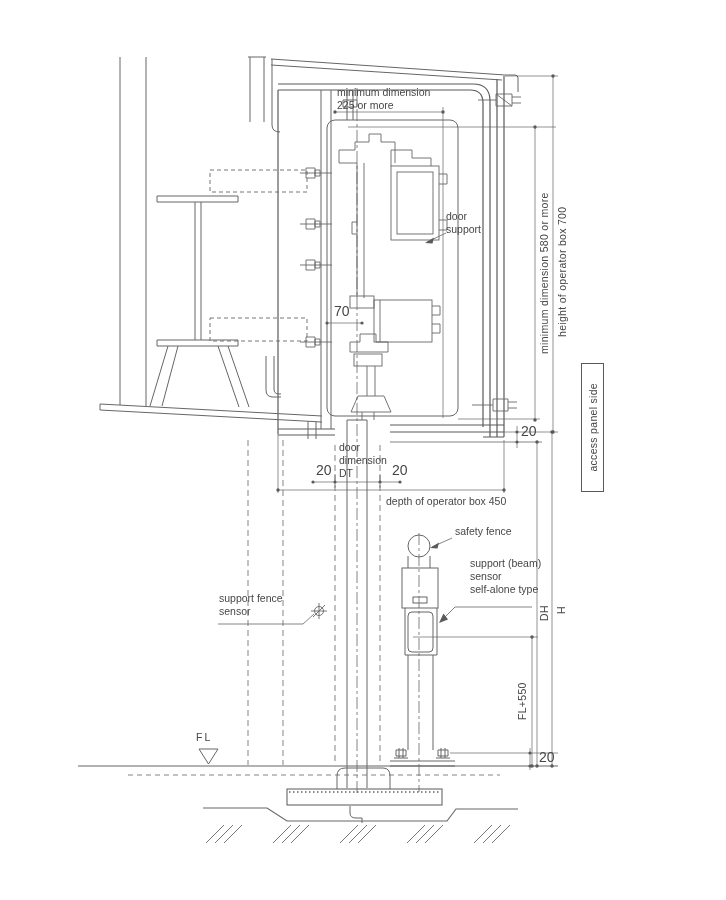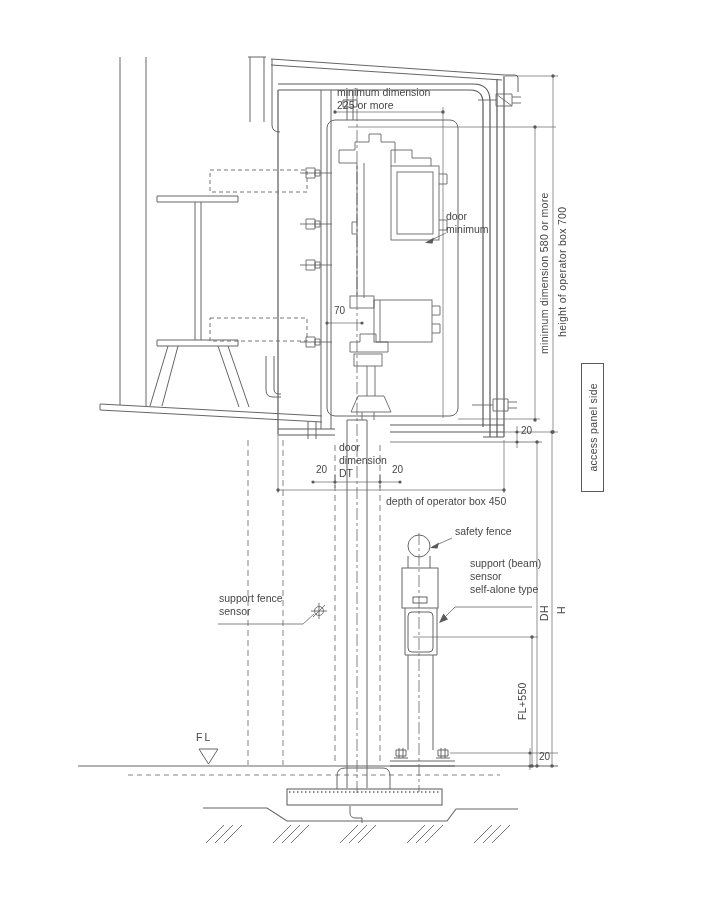--- a/index.html
+++ b/index.html
@@ -3,21 +3,21 @@
 <meta charset="utf-8">
 <style>
   html,body{margin:0;padding:0;background:#ffffff;}
   #stage{position:relative;width:618px;height:900px;background:#fff;overflow:hidden;
          font-family:"Liberation Sans",sans-serif;color:#464646;}
   #lines{position:absolute;left:0;top:0;}
   .lbl{position:absolute;font-size:10.5px;line-height:12.8px;letter-spacing:0px;
        color:#464646;white-space:pre;}
   .vtext{position:absolute;writing-mode:vertical-rl;transform:rotate(180deg);
          font-size:10.5px;letter-spacing:.3px;color:#464646;white-space:pre;}
-  .dim{font-size:10px;}
+  .dim{font-size:14px;}
   .panelbox{position:absolute;border:1px solid #5a5a5a;display:flex;
             align-items:center;justify-content:center;background:#fff;}
   .panelbox .vtext{position:static;transform:rotate(180deg);}
 </style>
 </head>
 <body>
 
 <div id="stage">
 
 <svg id="lines" width="726" height="900" viewBox="0 0 726 900">
@@ -198,21 +198,21 @@
       <polygon points="430,548 439,542.5 437.5,548.5"></polygon>
       <polygon points="439,623 443.5,613.5 448,619.5"></polygon>
     </g>
 
     <path d="M199,749 H218 L208.5,764 Z" stroke-width="1"></path>
   </g>
 </svg>
 
 <div class="lbl" style="left:337px;top:86px;"><span>minimum dimension</span><br><span>225 or more</span></div>
 
-<div class="lbl" style="left:446px;top:210px;"><span>door</span><br><span>minimum</span></div>
+<div class="lbl" style="left:446px;top:210px;"><span>door</span><br><span>support</span></div>
 
 <div class="vtext" style="left:538px;top:162px;height:192px;"><span>minimum dimension 580 or more</span></div>
 
 <div class="vtext" style="left:556px;top:172px;height:165px;"><span>height of operator box 700</span></div>
 
 <div class="panelbox" style="left:581px;top:363px;width:21px;height:127px;">
       <span class="vtext">access panel side</span>
     </div>
 
 <div class="lbl dim" style="left:334px;top:305px;"><span>70</span></div>

